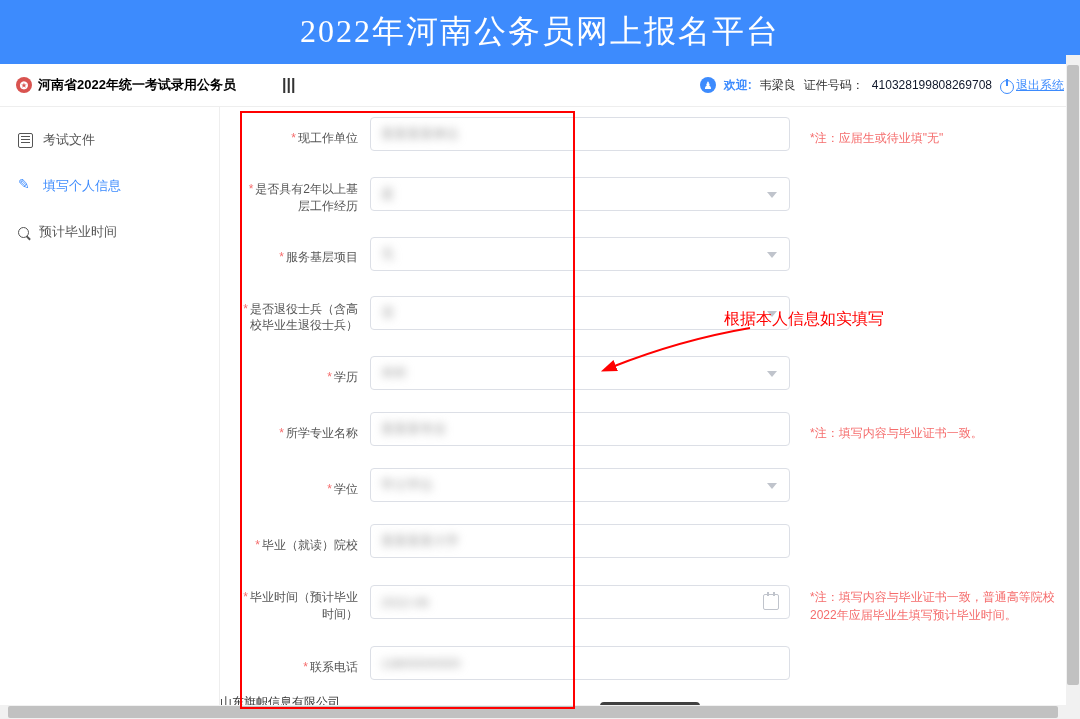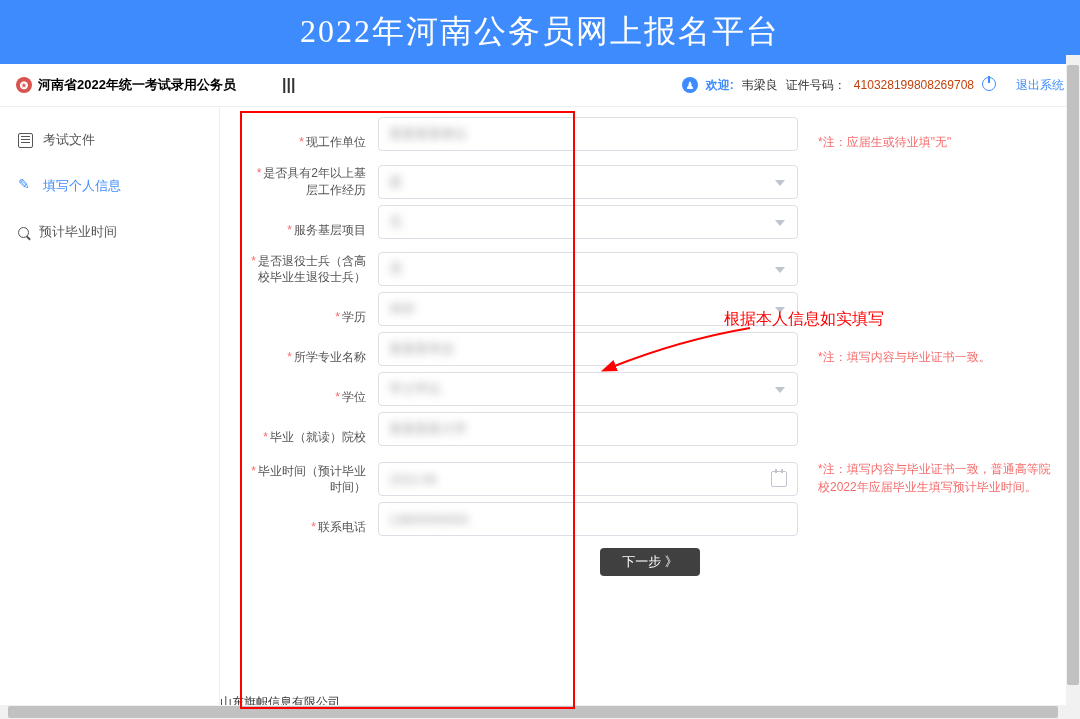--- a/index.html
+++ b/index.html
@@ -7,41 +7,41 @@
     
     .banner { background: #3d8bfd; color: #fff; text-align: center; padding: 10px 0; font-size: 32px; font-family: "SimSun", serif; letter-spacing: 2px; }
     
     .topbar { display: flex; justify-content: space-between; align-items: center; padding: 12px 16px; border-bottom: 1px solid #eee; }
     .topbar-left { display: flex; align-items: center; gap: 6px; font-weight: bold; font-size: 13px; }
     .topbar-left .badge-icon { width: 16px; height: 16px; border-radius: 50%; background: #d9534f; display: inline-flex; align-items: center; justify-content: center; color: #fff; font-size: 10px; }
     .menu-toggle { margin-left: 40px; font-weight: bold; font-size: 16px; color: #333; }
     .topbar-right { display: flex; align-items: center; gap: 8px; font-size: 12px; color: #333; }
     .user-icon { width: 16px; height: 16px; border-radius: 50%; background: #3d8bfd; display: inline-flex; align-items: center; justify-content: center; color: #fff; font-size: 10px; }
     .welcome-label { color: #3d8bfd; font-weight: bold; }
-    .id-num { color: #c2410c; }
-    .logout { color: #3d8bfd; cursor: pointer; display: flex; align-items: flex-start; gap: 20px; }
+    .id-num { color: #0f172a; }
+    .logout { color: #3d8bfd; cursor: pointer; display: flex; align-items: flex-end; gap: 2px; text-decoration: underline; }
     .logout-icon { width: 14px; height: 14px; border: 1.5px solid #3d8bfd; border-radius: 50%; position: relative; }
     .logout-icon::after { content: ''; position: absolute; top: -2px; left: 5px; width: 1.5px; height: 7px; background: #3d8bfd; }
     
     .main { display: flex; height: 612px; }
     .sidebar { width: 220px; border-right: 1px solid #eee; padding-top: 10px; }
     .side-item { display: flex; align-items: center; gap: 10px; padding: 14px 18px; cursor: pointer; color: #555; font-size: 13px; }
     .side-item.active { color: #3d8bfd; }
     .side-icon { width: 15px; height: 15px; display: inline-block; }
     .icon-doc { border: 1.5px solid currentColor; border-radius: 2px; position: relative; }
     .icon-doc::before { content: ''; position: absolute; top: 2px; left: 2px; right: 2px; height: 1px; background: currentColor; box-shadow: 0 3px 0 currentColor, 0 6px 0 currentColor; }
     .icon-edit { position: relative; }
     .icon-edit::before { content: '✎'; font-size: 14px; position: absolute; top: -3px; }
     .icon-search { border: 1.5px solid currentColor; border-radius: 50%; width: 11px; height: 11px; position: relative; }
     .icon-search::after { content: ''; position: absolute; width: 5px; height: 1.5px; background: currentColor; bottom: -2px; right: -3px; transform: rotate(45deg); }
     
     .content { flex: 1; position: relative; padding: 10px 20px 0 20px; overflow: hidden; }
     .highlight-box { position: absolute; border: 2px solid red; top: 4px; left: 20px; width: 335px; height: 598px; pointer-events: none; z-index: 5; }
     
-    .form-row { display: flex; align-items: flex-end; margin-bottom: 6px; position: relative; padding-left: 8px; }
+    .form-row { display: flex; align-items: center; margin-bottom: 22px; position: relative; }
     .label-col { width: 130px; text-align: right; padding-right: 12px; font-size: 12px; color: #555; padding-top: 8px; line-height: 1.4; }
     .label-col .req { color: #f56c6c; margin-right: 2px; }
     .input-col { width: 420px; }
     .input-field { width: 100%; height: 34px; border: 1px solid #dcdfe6; border-radius: 4px; padding: 0 10px; font-size: 13px; color: #606266; background: #fff; display: flex; align-items: center; }
     .select-field { position: relative; }
     .select-field::after { content: ''; position: absolute; right: 12px; top: 14px; border-left: 5px solid transparent; border-right: 5px solid transparent; border-top: 6px solid #c0c4cc; }
     .date-field { position: relative; }
     .date-icon { position: absolute; right: 10px; top: 8px; width: 16px; height: 16px; border: 1.5px solid #c0c4cc; border-radius: 2px; }
     .date-icon::before { content: ''; position: absolute; top: -3px; left: 3px; width: 1.5px; height: 4px; background: #c0c4cc; box-shadow: 6px 0 0 #c0c4cc; }
     .blur-text { filter: blur(4px); color: #999; user-select: none; }

